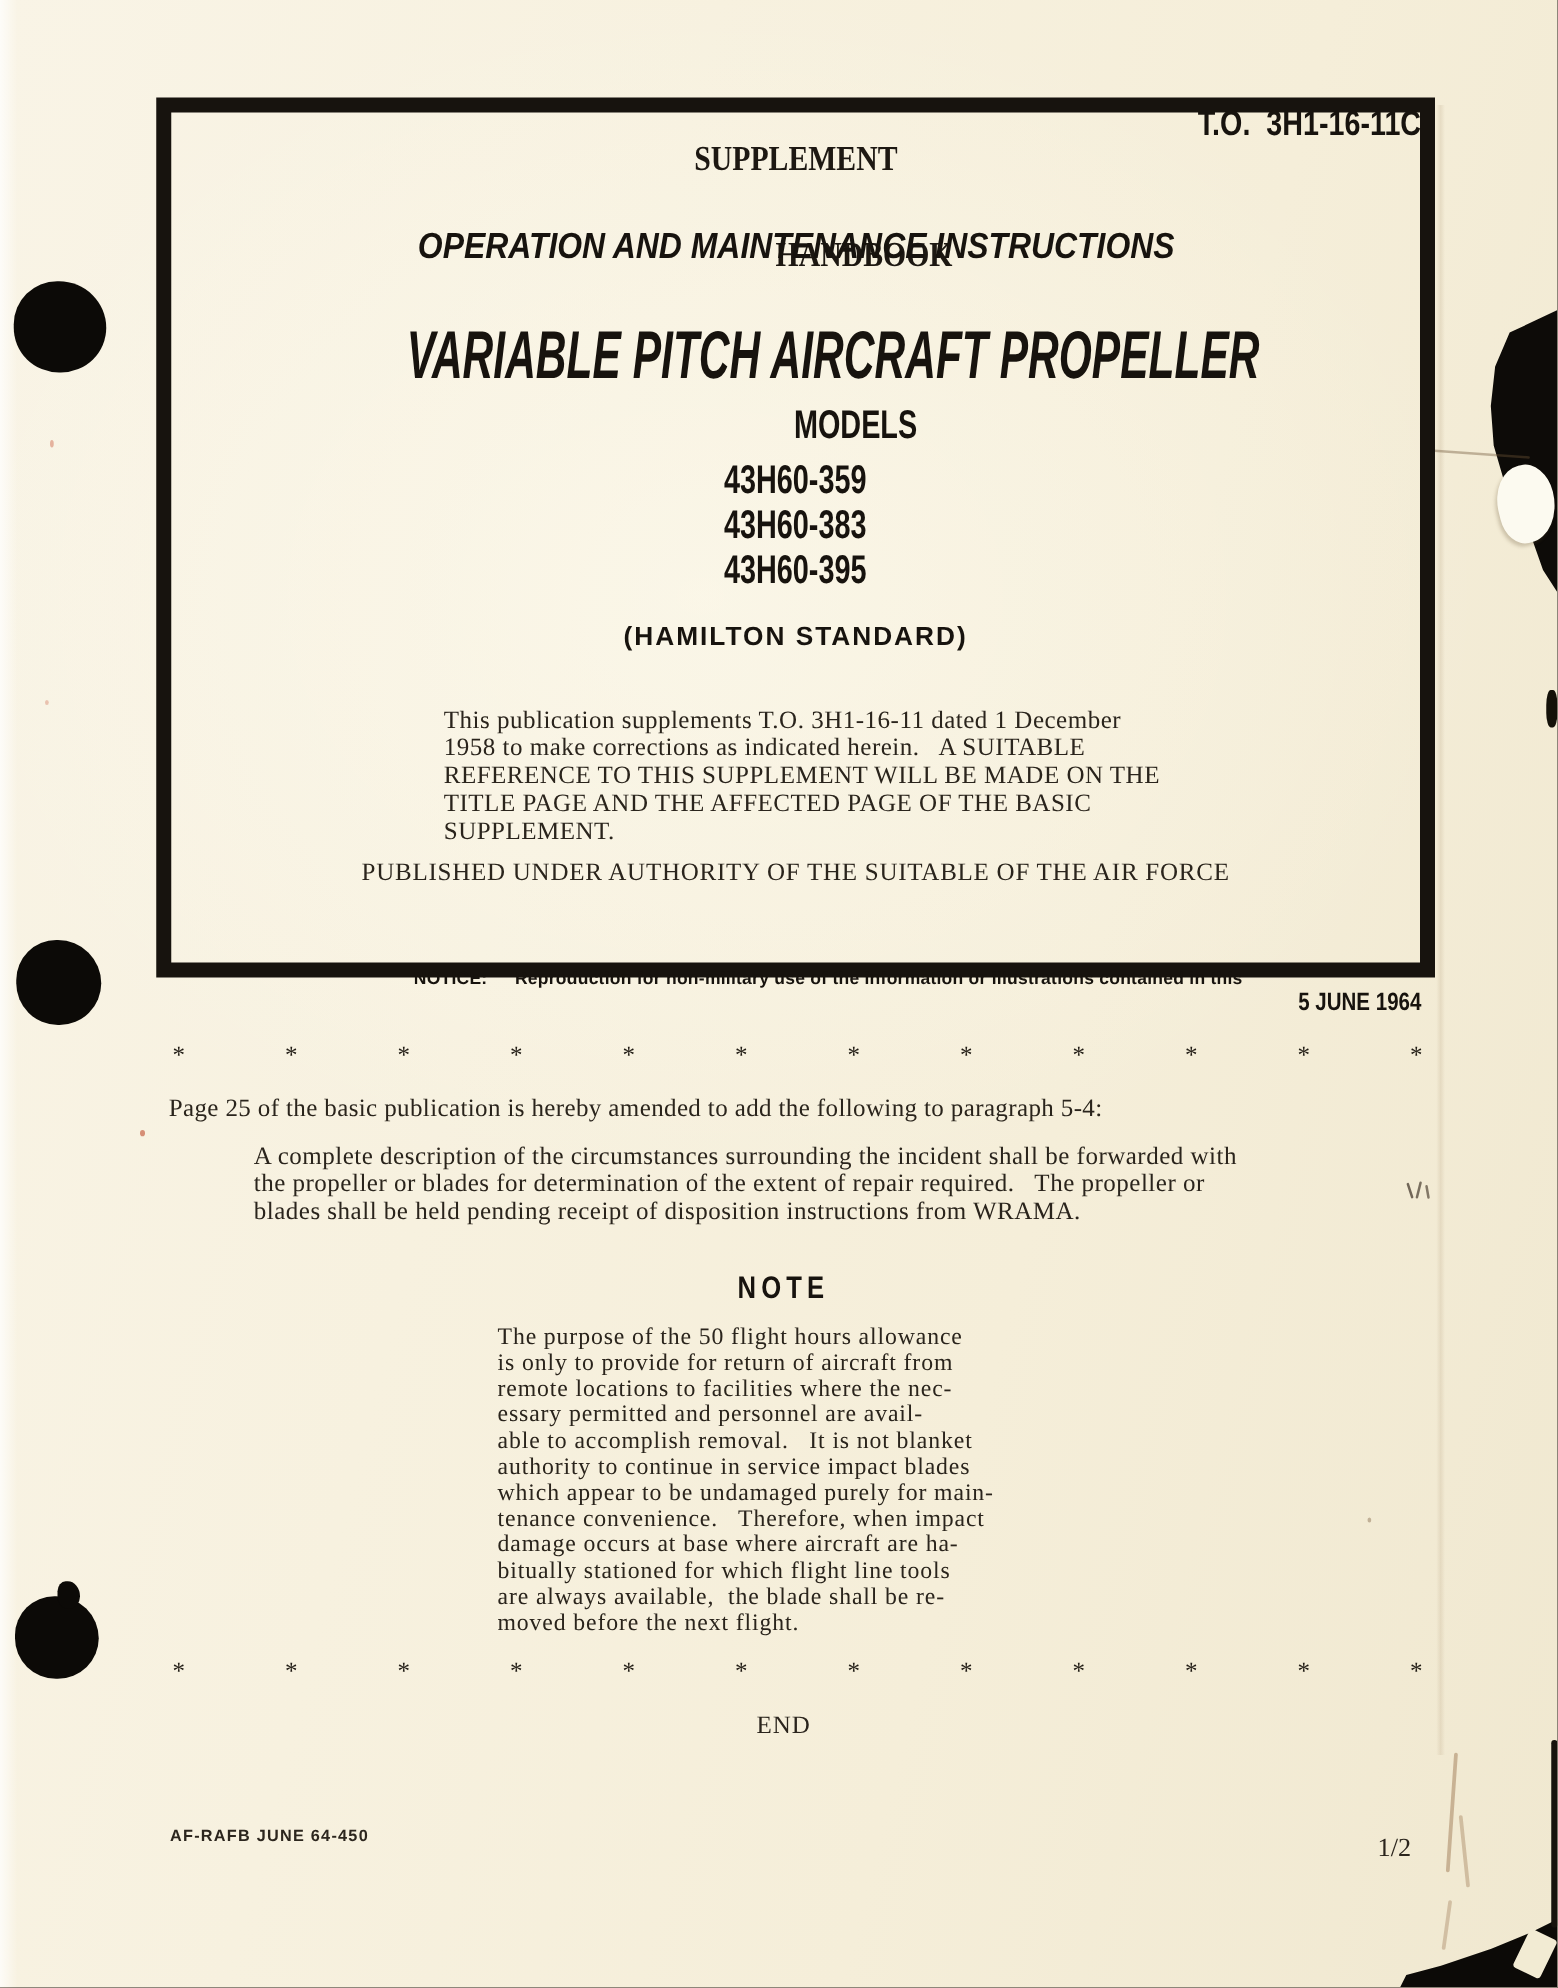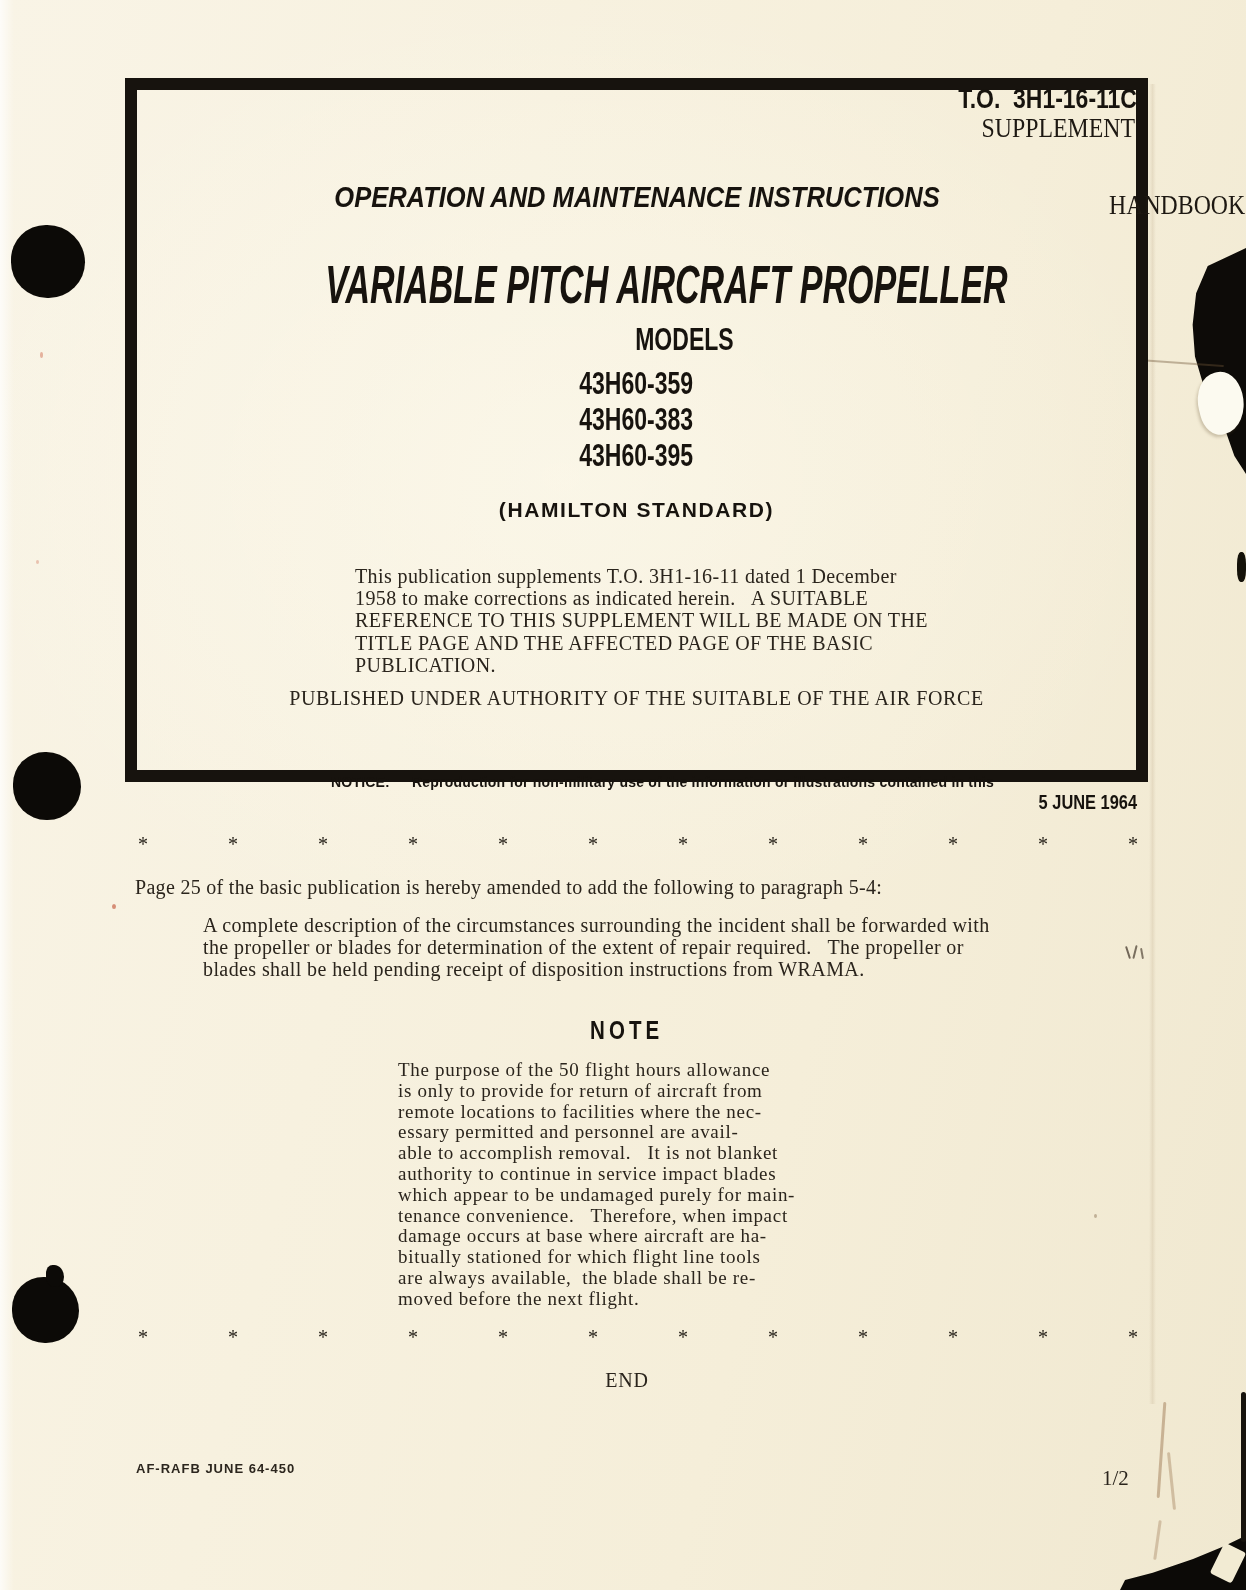--- a/index.html
+++ b/index.html
@@ -10,21 +10,21 @@
       linear-gradient(104deg,#f9f4e6 0%,#f7f1df 35%,#f5eed9 65%,#f0e8d0 100%);
     font-family:"Liberation Serif", serif;color:#26211a;
   }
   .stage::before{content:"";position:absolute;left:0;top:0;width:14px;height:100%;
     background:linear-gradient(90deg,rgba(255,255,255,.75),rgba(255,255,255,0));}
   .abs{position:absolute;}
   .center{text-align:center;}
   .cond span{display:inline-block;white-space:pre;transform-origin:center;}
   .cond.right span{transform-origin:right center;}
   .heavy{font-family:"Liberation Sans",sans-serif;font-weight:700;color:#17130e;}
-  .serifbold{font-weight:400;color:#1d1812;text-align:right;}
+  .serifbold{font-weight:700;color:#1d1812;}
   .para div{white-space:pre;}
   .ink{color:#2a241c;}
   
   .tobox{left:125px;top:78px;width:1023px;height:704px;border:12px solid #17130e;box-sizing:border-box;}
   
   .hole{background:#0c0a07;border-radius:48% 52% 50% 50%;}
   
   .astrow{left:138px;width:990px;font-size:20px;word-spacing:75px;white-space:nowrap;color:#1f1a13;}
   
   .tearblack{left:1188px;top:248px;width:58px;height:226px;background:#0d0b08;
@@ -110,21 +110,21 @@
     <span style="transform:scaleX(0.72);">43H60-395</span>
   </div>
 
   <div class="abs center heavy" style="left:125px;top:497px;width:1023px;font-size:21px;line-height:25px;letter-spacing:1.6px;">(HAMILTON STANDARD)</div>
 
   <div class="abs para ink" style="left:355px;top:565px;font-size:20px;line-height:22.2px;letter-spacing:0.4px;">
     <div>This publication supplements T.O. 3H1-16-11 dated 1 December</div>
     <div>1958 to make corrections as indicated herein.   A SUITABLE</div>
     <div>REFERENCE TO THIS SUPPLEMENT WILL BE MADE ON THE</div>
     <div>TITLE PAGE AND THE AFFECTED PAGE OF THE BASIC</div>
-    <div>PUBLICATION.</div>
+    <div>SUPPLEMENT.</div>
   </div>
 
   <div class="abs center ink" style="left:125px;top:687px;width:1023px;font-size:20px;line-height:23px;letter-spacing:0.6px;">PUBLISHED UNDER AUTHORITY OF THE SUITABLE OF THE AIR FORCE</div>
 
   <div class="abs heavy" style="left:331px;top:716px;font-size:14px;line-height:26.5px;letter-spacing:0.2px;font-weight:700;white-space:pre;">
     <div><span>NOTICE:</span><span style="display:inline-block;width:22px;"></span><span>Reproduction for non-military use of the information or illustrations contained in this</span></div>
   </div>
 
   <div class="abs heavy cond right" style="top:787px;right:109px;font-size:20px;line-height:30px;text-align:right;">
     <span style="transform:scaleX(0.82);">5 JUNE 1964</span>

